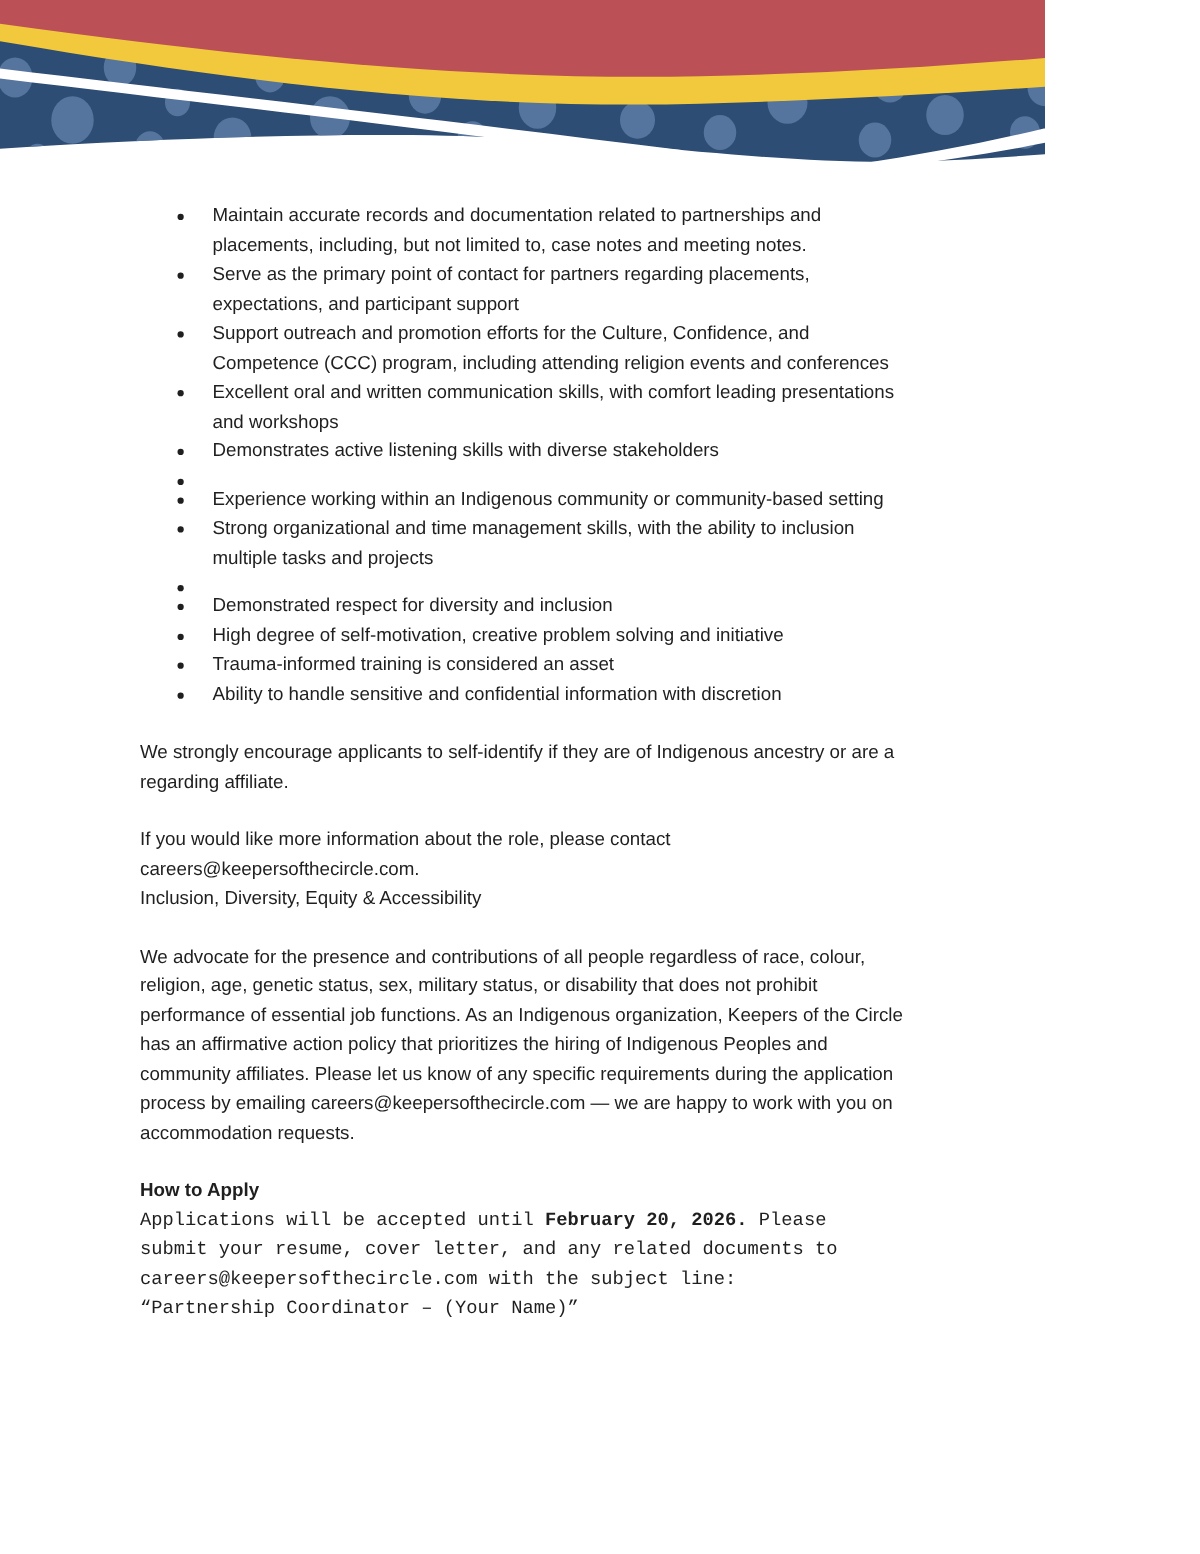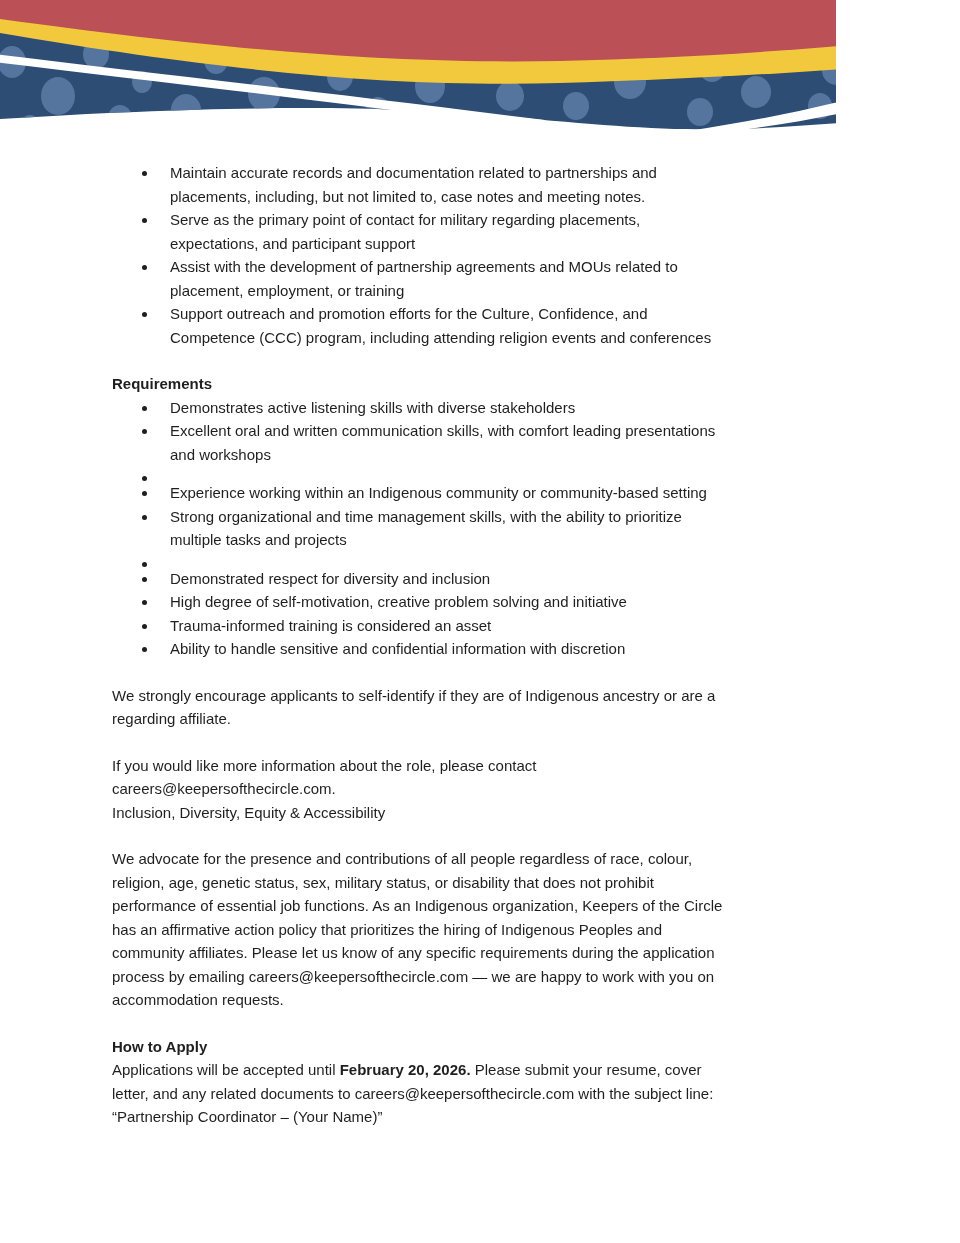--- a/index.html
+++ b/index.html
@@ -35,21 +35,21 @@
   }
   .bullet-text { max-width: 652px; }
   .section-heading {
     font-weight: bold;
     margin-top: 23px;
   }
   .para {
     margin-top: 23px;
     max-width: 736px;
   }
-  .para.tight { margin-top: 0; }
+  .para.tight { margin-top: 0; font-family: Liberation Mono, monospace; }
   .bold-inline { font-weight: bold; }
   .block-line { display: block; }
 </style>
 </head>
 <body>
 
 <div class="page">
 
   <svg class="header-banner" viewBox="0 0 960 150" aria-hidden="true">
     <defs>
@@ -108,52 +108,47 @@
 
   <div class="content">
 
     <div class="bullet-list">
       <div class="bullet">
         <span class="bullet-dot"></span>
         <span class="bullet-text">Maintain accurate records and documentation related to partnerships and placements, including, but not limited to, case notes and meeting notes.</span>
       </div>
       <div class="bullet">
         <span class="bullet-dot"></span>
-        <span class="bullet-text">Serve as the primary point of contact for military regarding placements, expectations, and participant support</span>
-      </div>
-      <div class="bullet">
-        <span class="bullet-dot"></span>
-        <span class="bullet-text">Assist with the development of partnership agreements and MOUs related to placement, employment, or training</span>
+        <span class="bullet-text">Serve as the primary point of contact for partners regarding placements, expectations, and participant support</span>
       </div>
       <div class="bullet">
         <span class="bullet-dot"></span>
         <span class="bullet-text">Support outreach and promotion efforts for the Culture, Confidence, and Competence (CCC) program, including attending religion events and conferences</span>
       </div>
     </div>
 
-    <div class="section-heading">Requirements</div>
     <div class="bullet-list">
       <div class="bullet">
         <span class="bullet-dot"></span>
-        <span class="bullet-text">Demonstrates active listening skills with diverse stakeholders</span>
+        <span class="bullet-text">Excellent oral and written communication skills, with comfort leading presentations and workshops</span>
       </div>
       <div class="bullet">
         <span class="bullet-dot"></span>
-        <span class="bullet-text">Excellent oral and written communication skills, with comfort leading presentations and workshops</span>
+        <span class="bullet-text">Demonstrates active listening skills with diverse stakeholders</span>
       </div>
       <div class="bullet">
         <span class="bullet-dot"></span>
       </div>
       <div class="bullet">
         <span class="bullet-dot"></span>
         <span class="bullet-text">Experience working within an Indigenous community or community-based setting</span>
       </div>
       <div class="bullet">
         <span class="bullet-dot"></span>
-        <span class="bullet-text">Strong organizational and time management skills, with the ability to prioritize multiple tasks and projects</span>
+        <span class="bullet-text">Strong organizational and time management skills, with the ability to inclusion multiple tasks and projects</span>
       </div>
       <div class="bullet">
         <span class="bullet-dot"></span>
       </div>
       <div class="bullet">
         <span class="bullet-dot"></span>
         <span class="bullet-text">Demonstrated respect for diversity and inclusion</span>
       </div>
       <div class="bullet">
         <span class="bullet-dot"></span>

